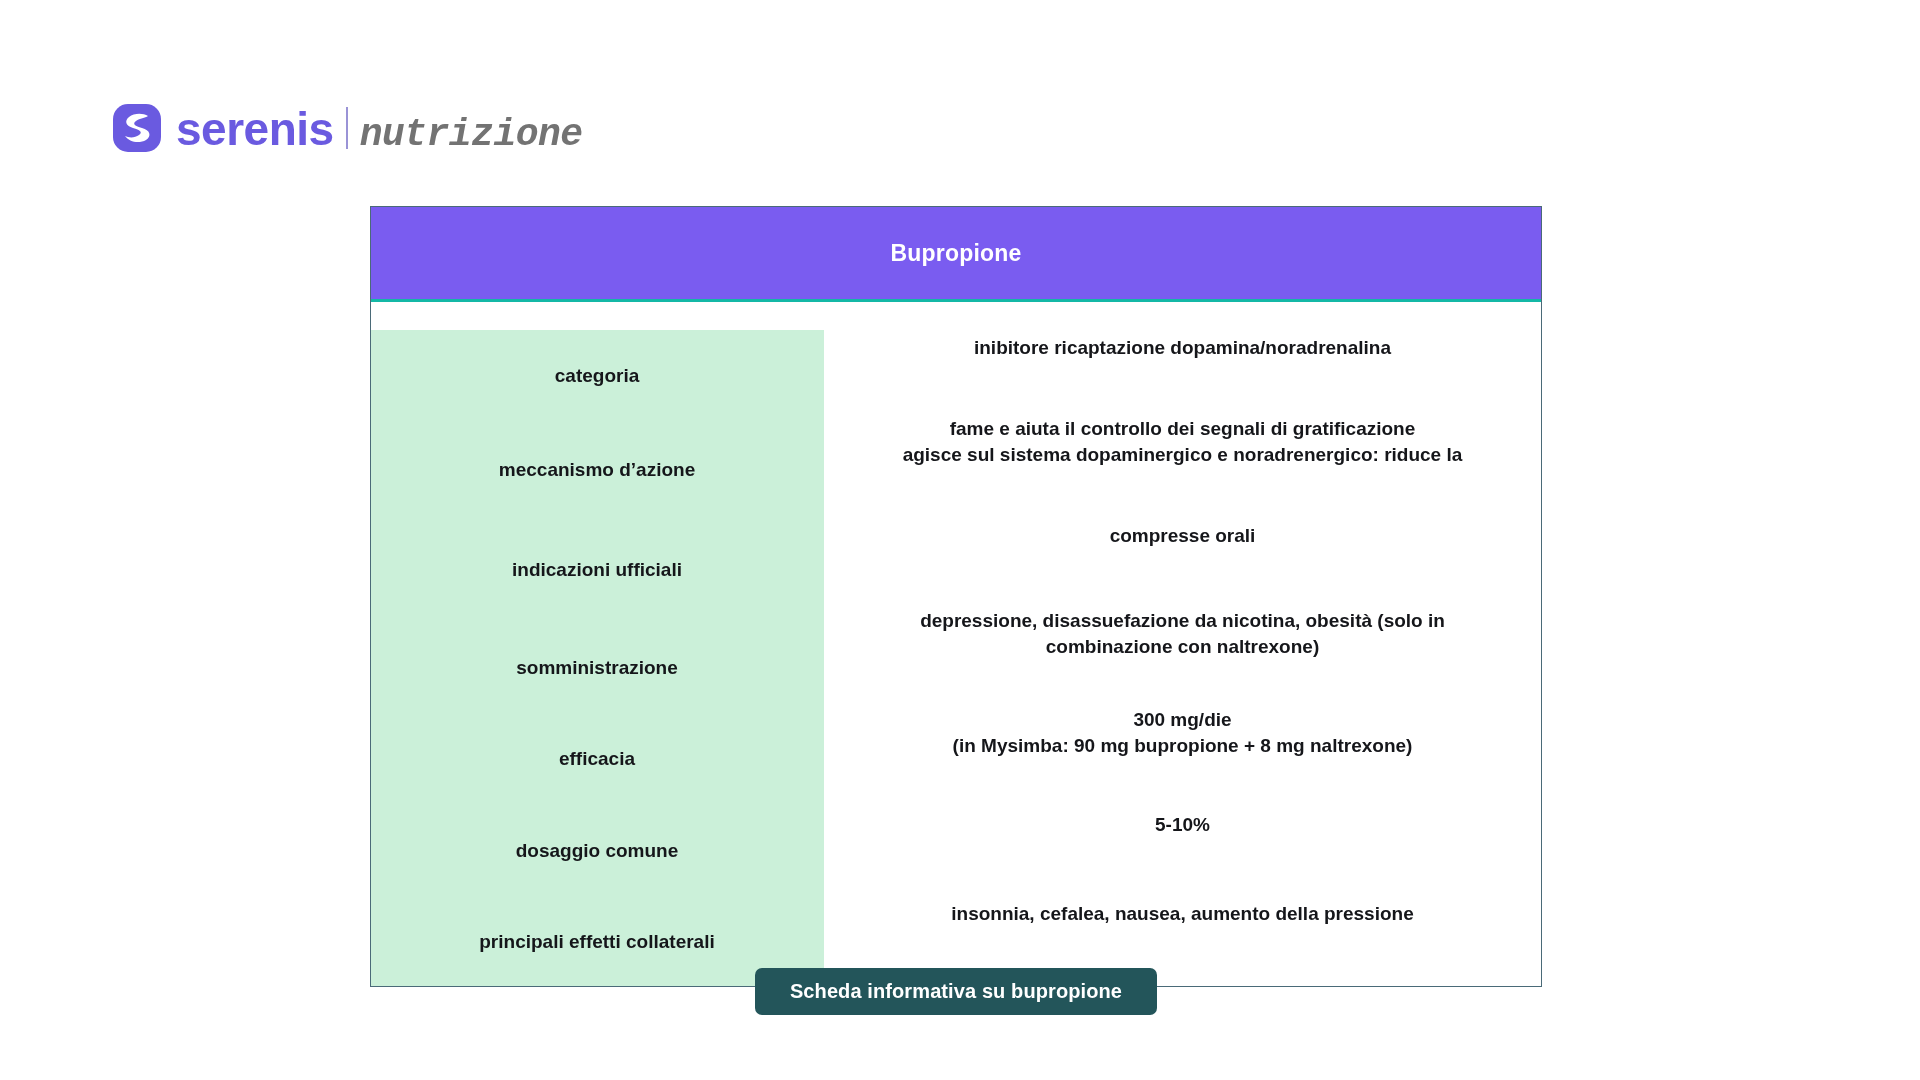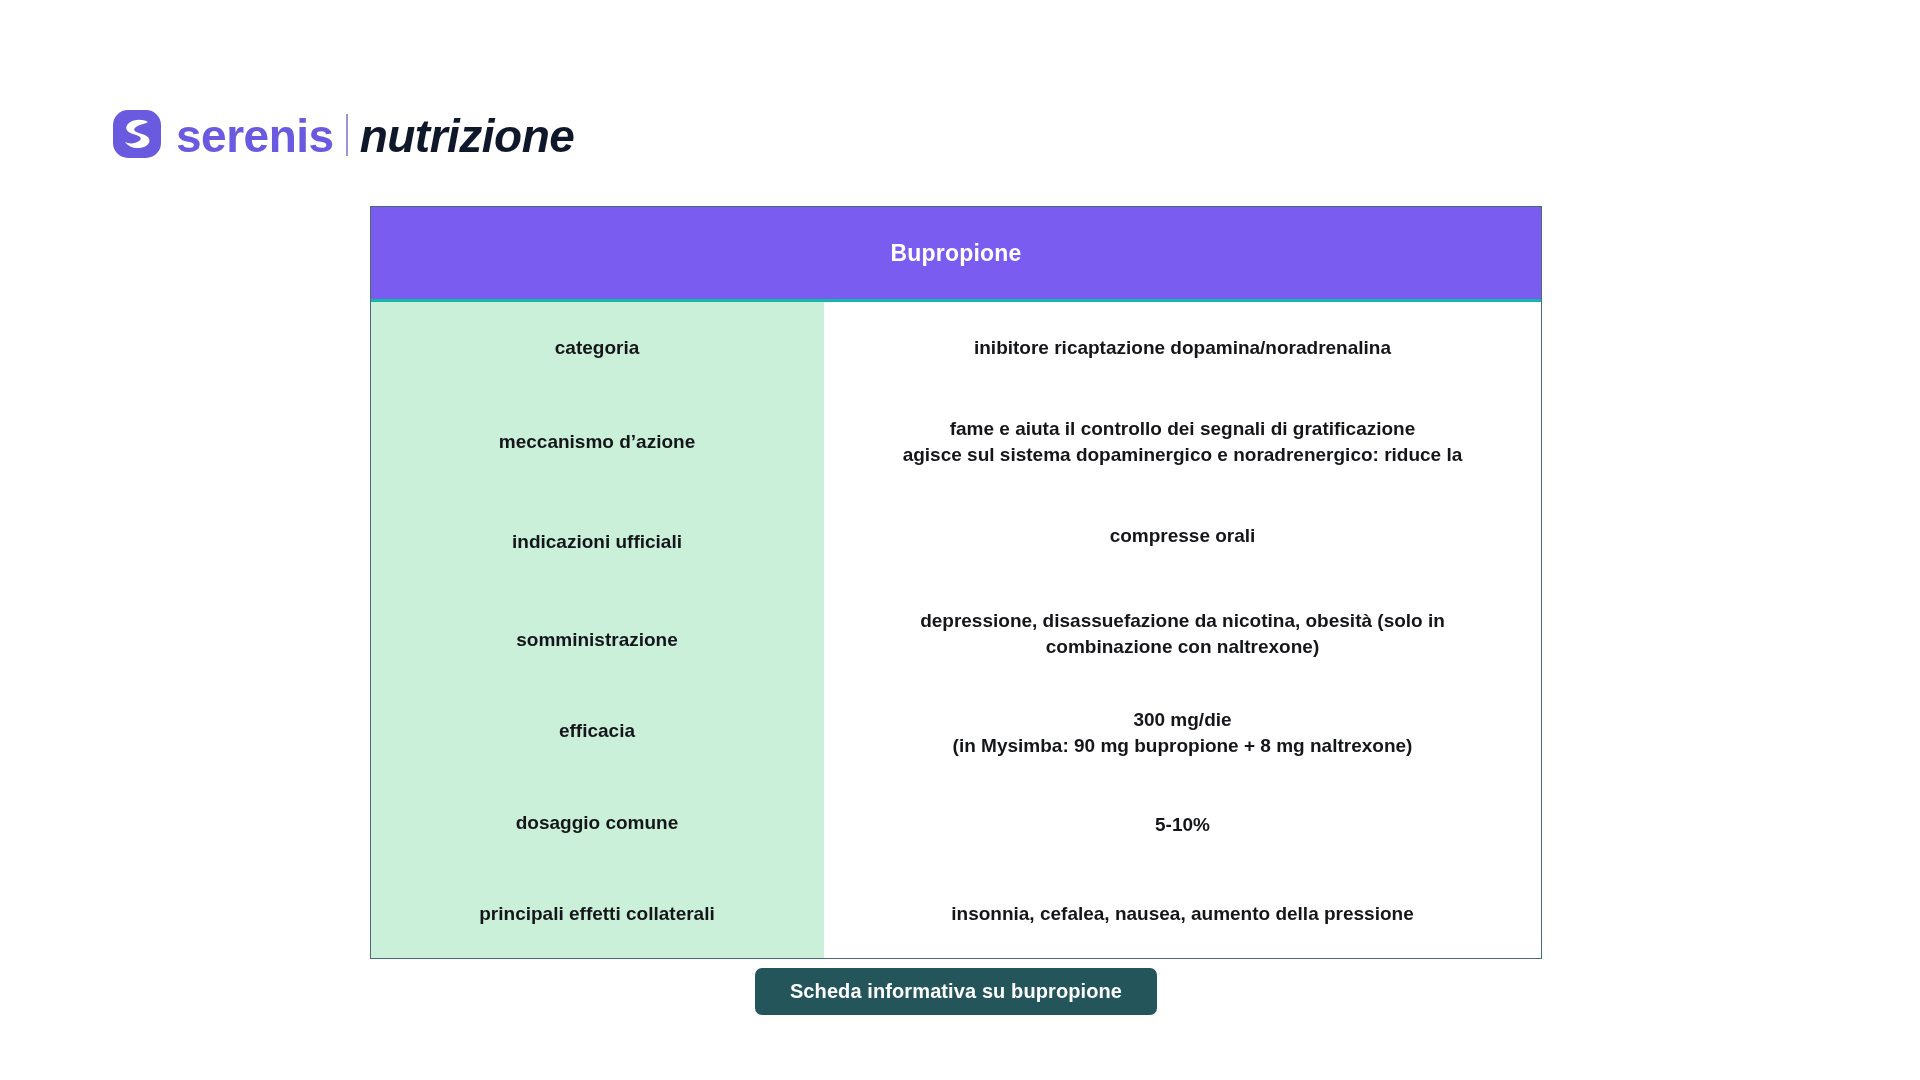--- a/index.html
+++ b/index.html
@@ -14,21 +14,20 @@
     overflow: hidden;
     position: relative;
   }
 
   
   .logo-area {
     position: absolute;
     left: 112px;
     top: 103px;
     display: flex;
-    align-items: center;
     height: 62px;
   }
   .logo-mark {
     width: 50px;
     height: 50px;
     margin-right: 14px;
     flex: 0 0 auto;
     display: block;
   }
   .logo-wordmark {
@@ -46,26 +45,27 @@
   .logo-divider {
     display: inline-block;
     width: 2px;
     height: 42px;
     background: #9a93d6;
     margin: 0 12px;
     position: relative;
     top: 4px;
   }
   .logo-nutrizione {
-    font-size: 46px;
+    font-size: 38px;
     font-weight: 700;
     font-style: italic;
     letter-spacing: -0.5px;
-    color: #0f172a;
+    color: #737373;
     line-height: 1;
+    font-family: Liberation Mono, monospace;
   }
 
   
   .drug-table {
     position: absolute;
     left: 370px;
     top: 206px;
     width: 1172px;
     border: 1px solid #4a6a78;
     border-collapse: collapse;
@@ -86,20 +86,21 @@
     letter-spacing: 0.2px;
   }
   .table-body {
     display: flex;
   }
   .col-labels {
     width: 452px;
     flex: 0 0 452px;
     background: #cbf0d9;
     border-right: 1px solid #cbf0d9;
+    margin-top: 28px;
   }
   .col-values {
     flex: 1 1 auto;
     background: #ffffff;
   }
   .cell {
     display: flex;
     align-items: center;
     justify-content: center;
     text-align: center;

